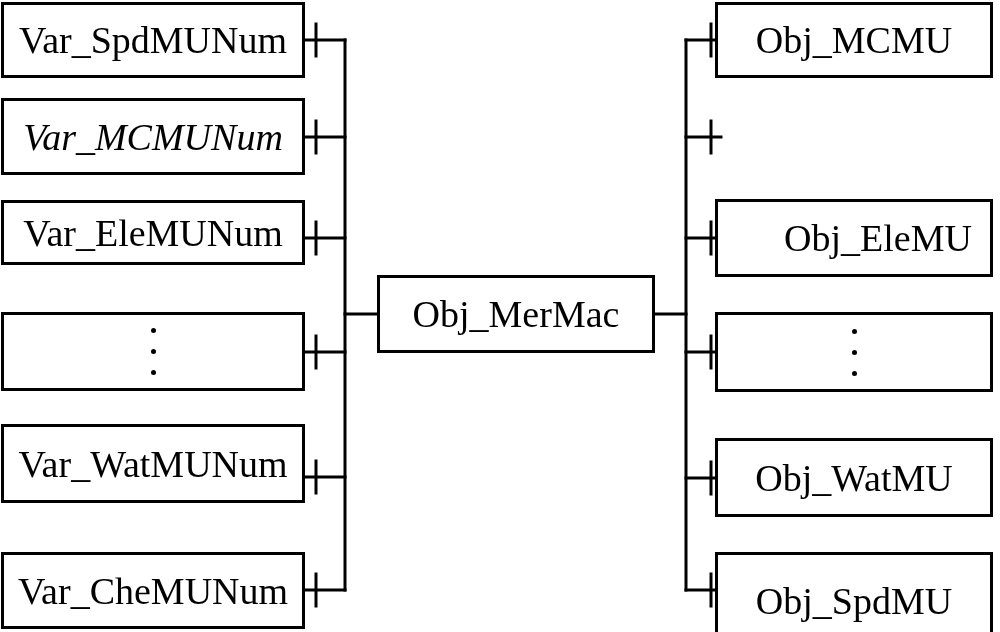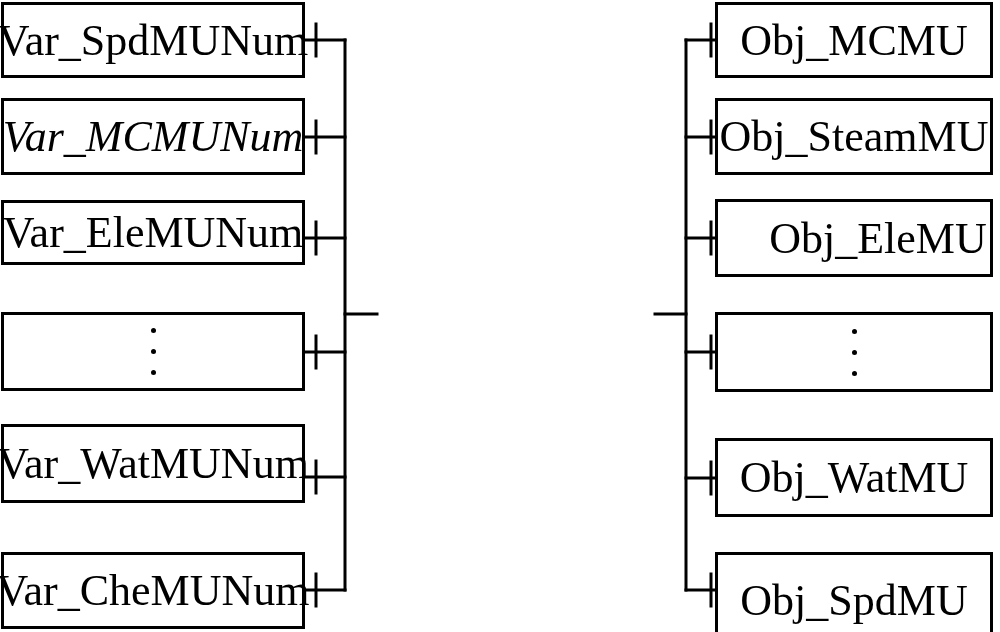--- a/index.html
+++ b/index.html
@@ -23,21 +23,21 @@
     height: 632px;
   }
   .node {
     position: absolute;
     box-sizing: border-box;
     border: 3px solid #000000;
     background: #ffffff;
     display: flex;
     align-items: center;
     justify-content: center;
-    font-size: 44px;
+    font-size: 38px;
     color: #000000;
     white-space: nowrap;
   }
   
   .ln { left: 1px; width: 304px; }
   .ln1 { top: 2px;   height: 76px; }
   .ln2 { top: 98px;  height: 77px; font-style: italic; }
   .ln3 { top: 200px; height: 65px; }
   .ln4 { top: 312px; height: 79px; }
   .ln5 { top: 424px; height: 79px; }
@@ -127,26 +127,26 @@
         <span class="dot"></span>
     </span>
   </div>
   <div class="node ln ln5">
     <span>Var_WatMUNum</span>
   </div>
   <div class="node ln ln6">
     <span>Var_CheMUNum</span>
   </div>
 
+  <div class="node cn">
+    <span>Obj_MerMac</span>
+  </div>
 
   <div class="node rn rn1">
     <span>Obj_MCMU</span>
-  </div>
-  <div class="node rn rn2">
-    <span>Obj_SteamMU</span>
   </div>
   <div class="node rn rn3">
     <span>Obj_EleMU</span>
   </div>
   <div class="node rn rn4">
     <span class="vdots">
       <span class="dot"></span>
         <span class="dot"></span>
         <span class="dot"></span>
     </span>

